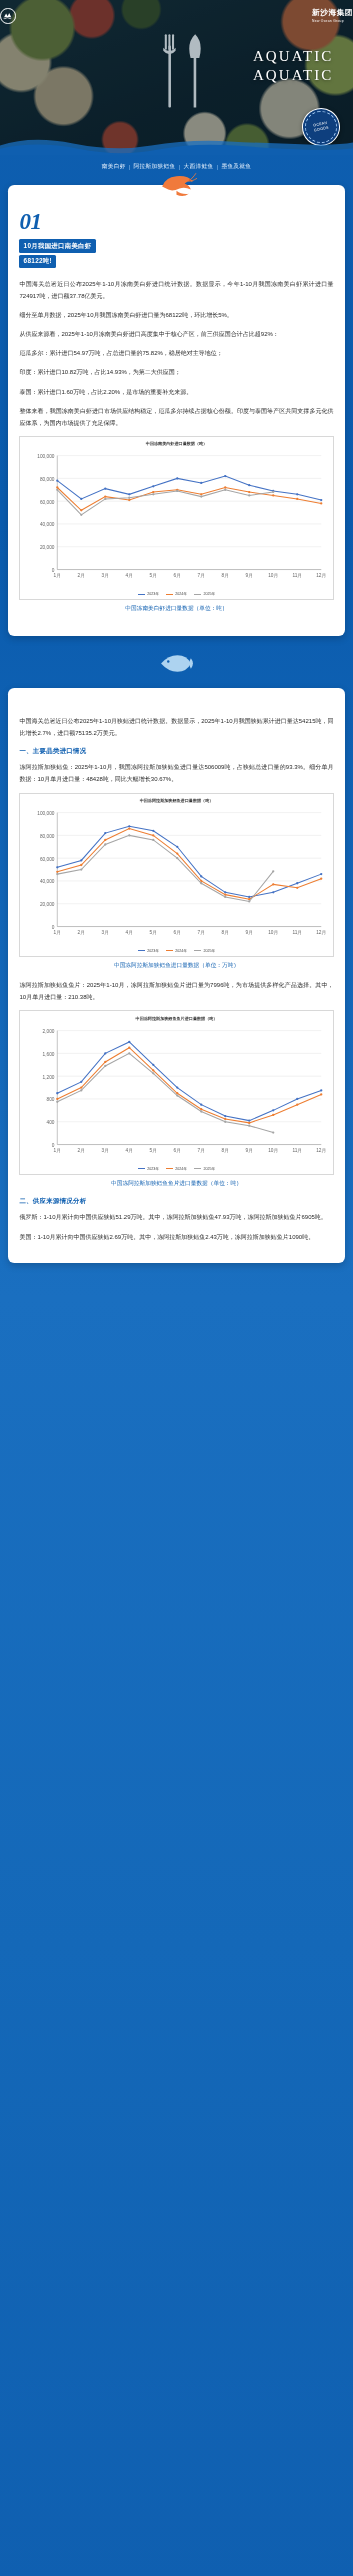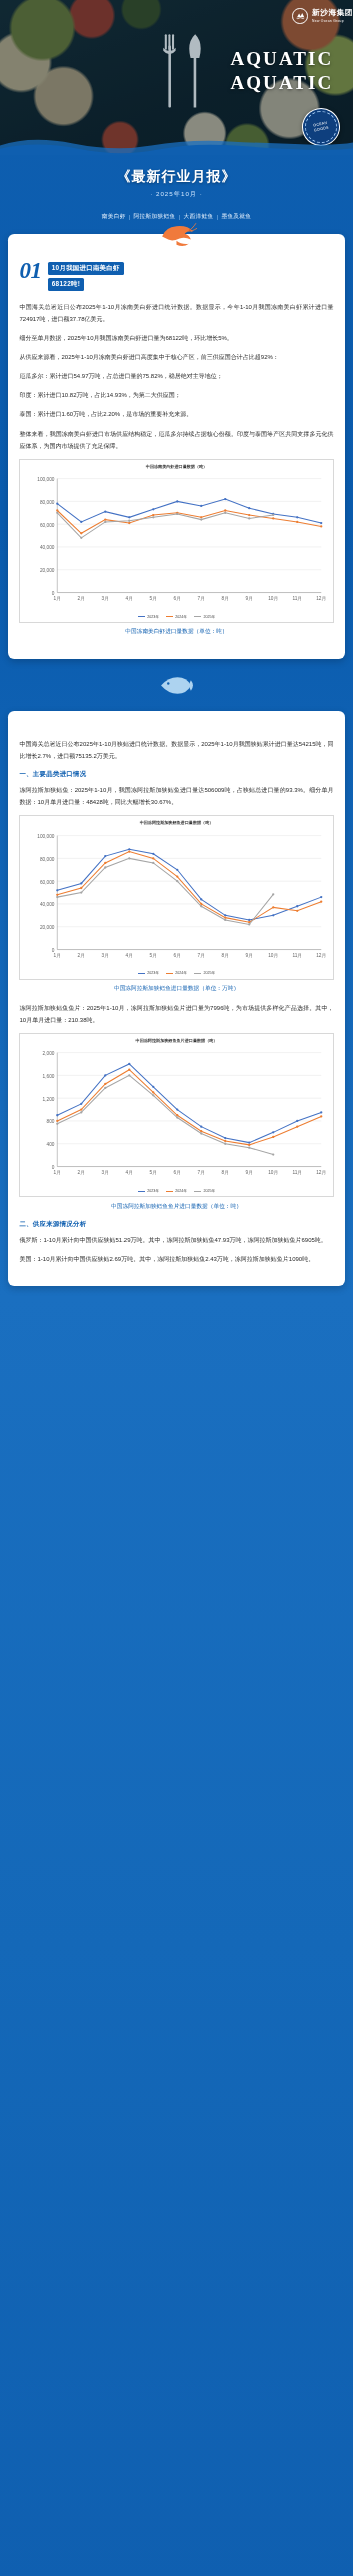--- a/index.html
+++ b/index.html
@@ -35,36 +35,36 @@
       radial-gradient(circle at 82% 70%, #d6cdb3 0 9%, transparent 10%),
       radial-gradient(circle at 58% 86%, #e0d6bb 0 8%, transparent 9%),
       radial-gradient(circle at 34% 90%, #b9452f 0 6%, transparent 7%),
       radial-gradient(circle at 70% 94%, #6f8b3a 0 7%, transparent 8%),
       linear-gradient(160deg, #16333f 0%, #0d2430 60%, #0b1f2a 100%);
     filter: saturate(0.95);
   }
   .hero-dark { position: absolute; inset: 0; background: rgba(8,26,36,0.40); }
   .logo-row {
     position: absolute; top: 8.2px; left: 0; right: 0;
-    display: flex; align-items: center; justify-content: flex-end; gap: 4.1px;
+    display: flex; align-items: center; justify-content: space-between; gap: 4.1px;
     z-index: 3;
   }
   .logo-mark {
     width: 15.5px; height: 15.5px; border-radius: 50%;
     border: 1px solid #fff; display: flex; align-items: center; justify-content: center;
   }
   .logo-mark svg { display: block; }
   .logo-text-cn { color: #fff; font-size: 7.7px; font-weight: bold; letter-spacing: 0.5px; }
   .logo-text-en { color: #fff; font-size: 3.3px; letter-spacing: 0.3px; display:block; margin-top:1px;}
   .hero-title {
     position: absolute; right: 19.6px; top: 47px; text-align: right; z-index: 3;
   }
   .hero-title .l1, .hero-title .l2 {
     color: #fff; font-family: "Liberation Serif", serif;
-    font-weight: bold; letter-spacing: 2.1px; font-size: 19px; line-height: 1.25;
+    font-weight: normal; letter-spacing: 2.1px; font-size: 15px; line-height: 1.25;
     text-shadow: 0 1px 3.1px rgba(0,0,0,.5);
   }
   .seal {
     position: absolute; right: 13.4px; bottom: 9.3px; width: 38px; height: 38px;
     border-radius: 50%; background: #0e3f7e; border: 1px solid #fff;
     display: flex; align-items: center; justify-content: center; z-index: 4;
     transform: rotate(-12deg);
     box-shadow: 0 1px 4.1px rgba(0,0,0,.4);
   }
   .seal-inner {
@@ -97,21 +97,21 @@
     margin: 13.4px 8.2px 0;
     background: #fff;
     border-radius: 6.2px;
     padding: 27px 11.3px 13.4px;
     box-shadow: 0 2.1px 7.2px rgba(0,0,0,.18);
   }
   .card-badge {
     position: absolute; top: -15.5px; left: 50%; transform: translateX(-50%);
     width: 40px; height: 31px; display: flex; align-items: flex-end; justify-content: center;
   }
-  .sec-head { display: flex; align-items: flex-start; gap: 6.2px; margin-bottom: 9.3px; }
+  .sec-head { display: flex; align-items: flex-start; gap: 6.2px; margin-bottom: 9.3px; flex-direction: column; }
   .sec-num {
     font-family: "Liberation Serif", serif; font-style: italic; font-weight: bold;
     font-size: 23px; color: #0f5fb0; line-height: .9; letter-spacing: -0.5px;
   }
   .sec-titles { padding-top: 1px; }
   .sec-title-line {
     display: inline-block; background: #0f5fb0; color: #fff;
     font-size: 6.4px; font-weight: bold; padding: 2.1px 4.1px; border-radius: 1.5px;
     letter-spacing: 0.3px; margin-bottom: 2.6px;
   }
@@ -191,24 +191,20 @@
         <span>GOODS</span>
       </div>
     </div>
 
     <svg class="wave" viewBox="0 0 686 46" preserveAspectRatio="none">
       <path d="M0 26 q60 -20 140 -4 t150 4 t150 -8 t150 6 t96 -6 L686 46 L0 46 Z" fill="#1a6fc0" opacity=".75"></path>
       <path d="M0 32 q70 -16 150 0 t150 2 t150 -8 t140 8 t96 -4 L686 46 L0 46 Z" fill="#0f5fb0"></path>
     </svg>
   </div>
 
-  <div class="report-head">
-    <div class="report-title">《最新行业月报》</div>
-    <div class="report-date">· 2025年10月 ·</div>
-  </div>
 
   <div class="kw-row">
     <span>南美白虾</span>
     <span class="sep">|</span>
     <span>阿拉斯加狭鳕鱼</span>
     <span class="sep">|</span>
     <span>大西洋鲑鱼</span>
     <span class="sep">|</span>
     <span>墨鱼及就鱼</span>
   </div>

